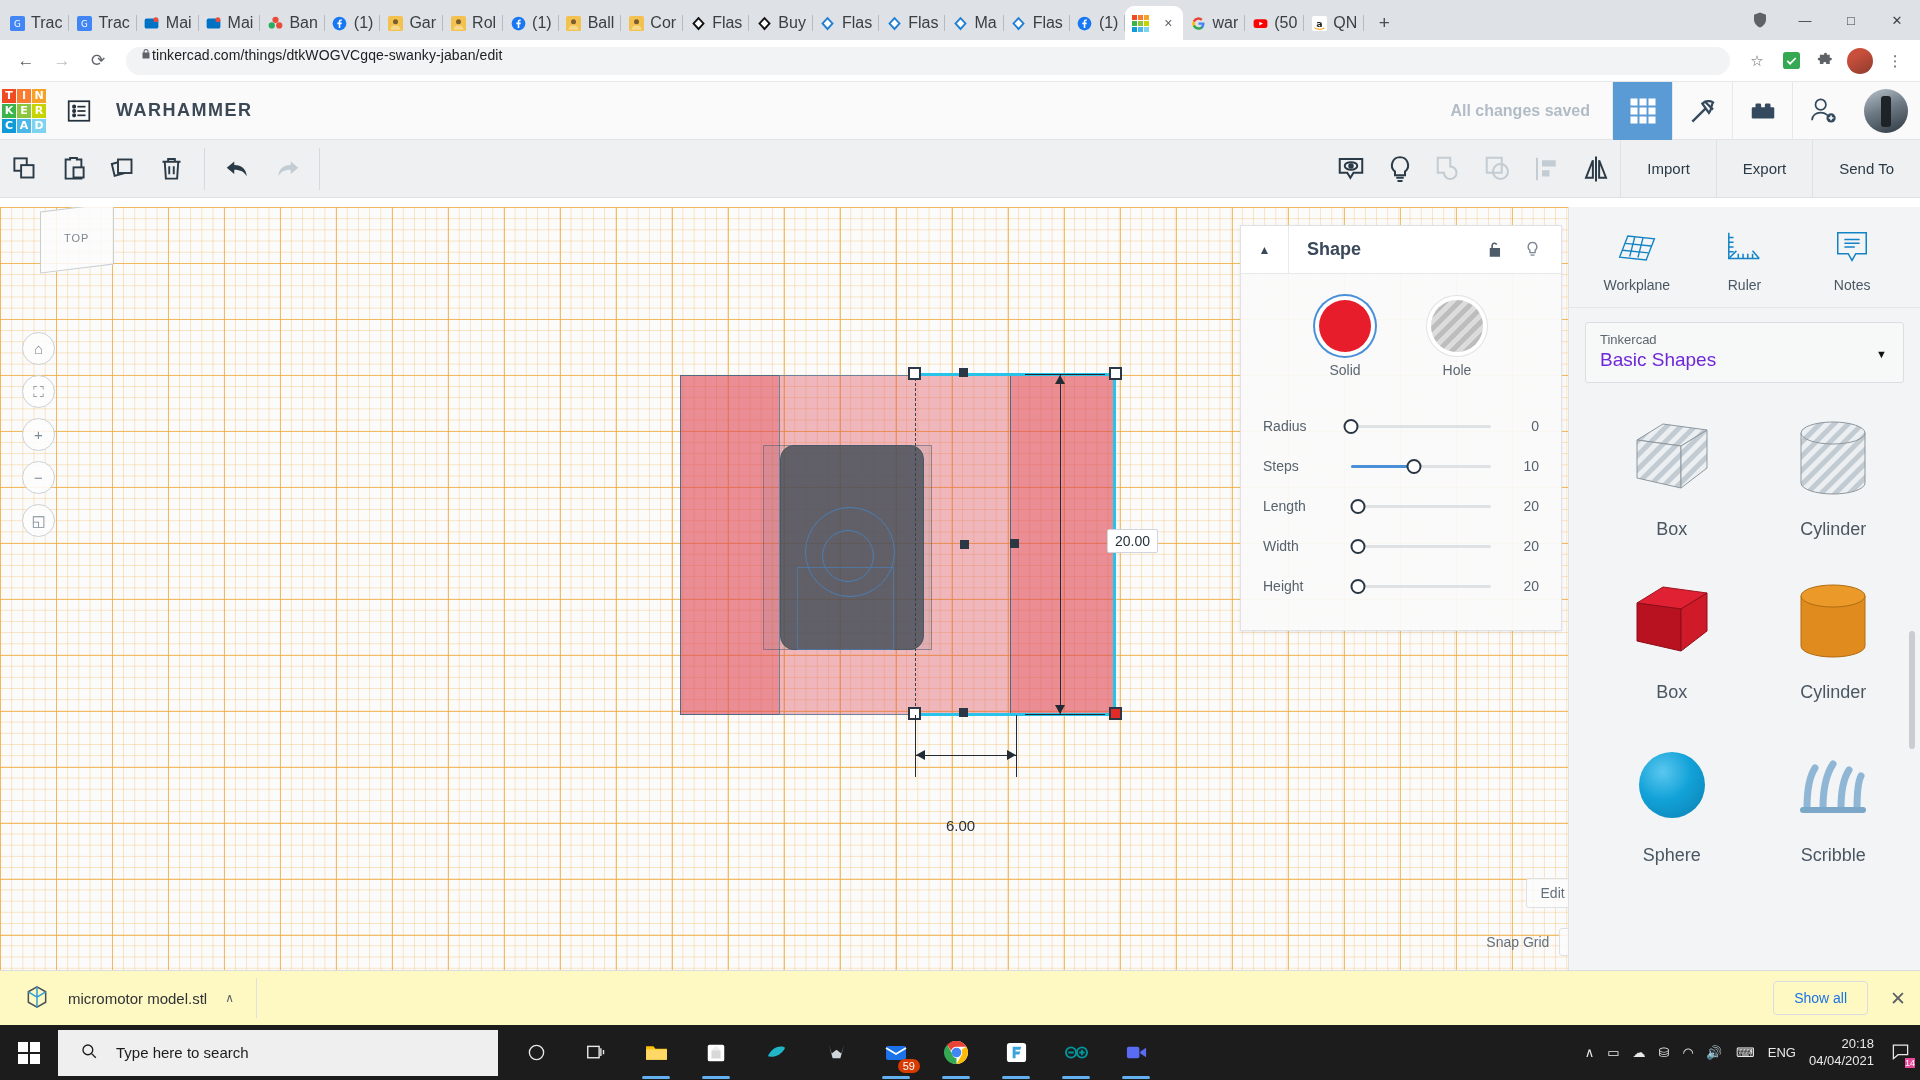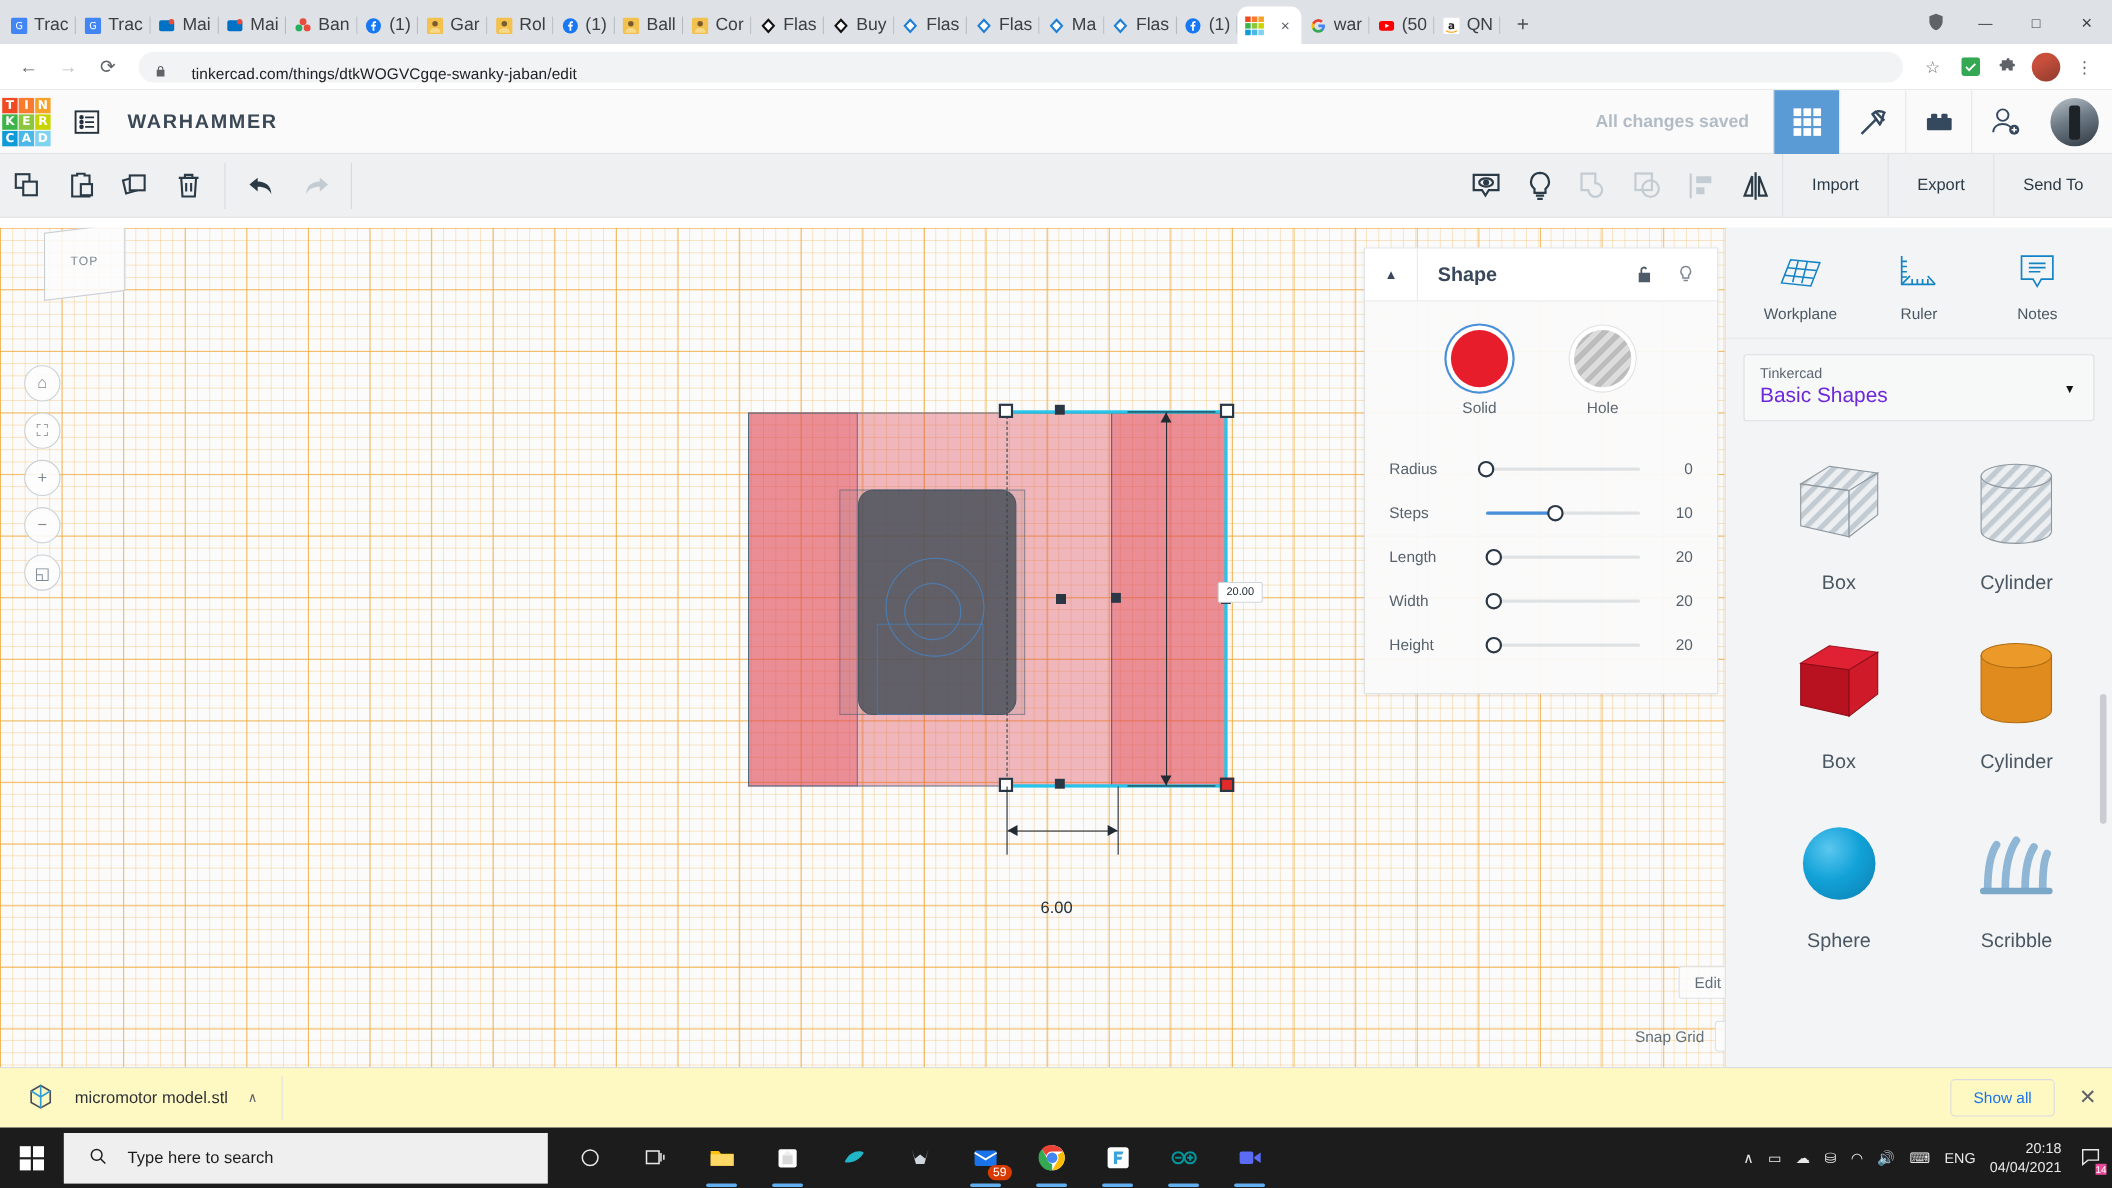--- a/index.html
+++ b/index.html
@@ -99,23 +99,23 @@
     color: #5f6368; font-size: 17px;
     border-radius: 50%;
   }
   .nav-btn.disabled { color: #bcc0c4; }
   .omnibox {
     flex: 1;
     height: 28px;
     background: #f1f3f4;
     border-radius: 14px;
     display: flex;
-    align-items: flex-end;
+    align-items: flex-start;
     padding: 0 14px;
-    gap: 22px;
+    gap: 0;
     margin: 0 8px;
   }
   .omnibox .lock { font-size: 12px; color: #5f6368; }
   .omnibox .url { font-size: 14px; color: #202124; letter-spacing: 0.1px; }
   .tb-icon {
     width: 30px; height: 30px;
     display: flex; align-items: center; justify-content: center;
     font-size: 15px; color: #5f6368;
   }
   .avatar-mini {
@@ -302,21 +302,21 @@
     width: 9px; height: 9px;
     background: #2b3744; border: none;
   }
 
   .dim-line { position: absolute; background: #222b33; }
   .dim-label {
     position: absolute;
     background: #fff;
     border: 1px solid #cfd5da;
     padding: 3px 7px;
-    font-size: 10px;
+    font-size: 14px;
     color: #26313c;
     border-radius: 2px;
   }
 
   .panel-expand {
     position: absolute;
     right: 0; top: 323px;
     width: 22px; height: 50px;
     background: #fff;
     border: 1px solid #d9dde1;

